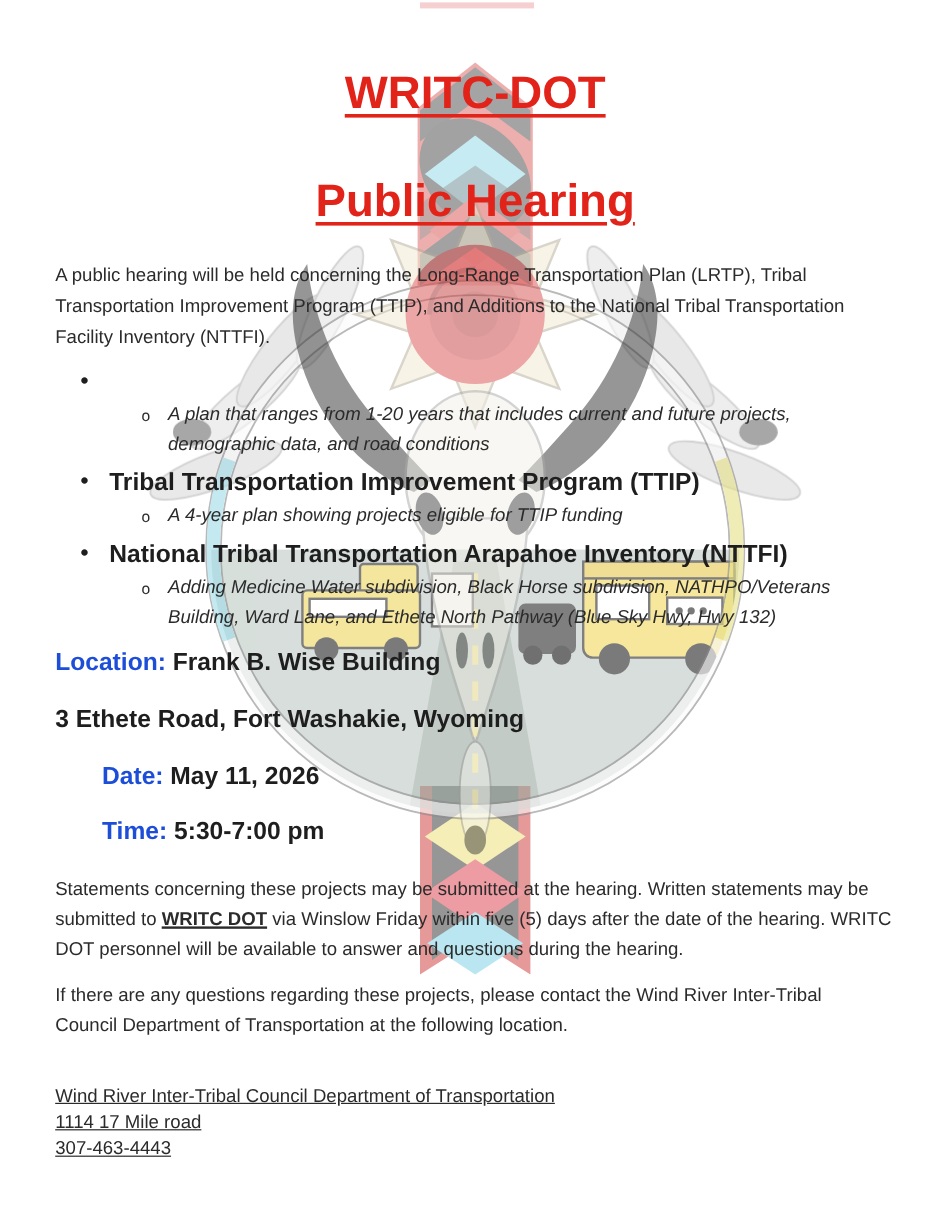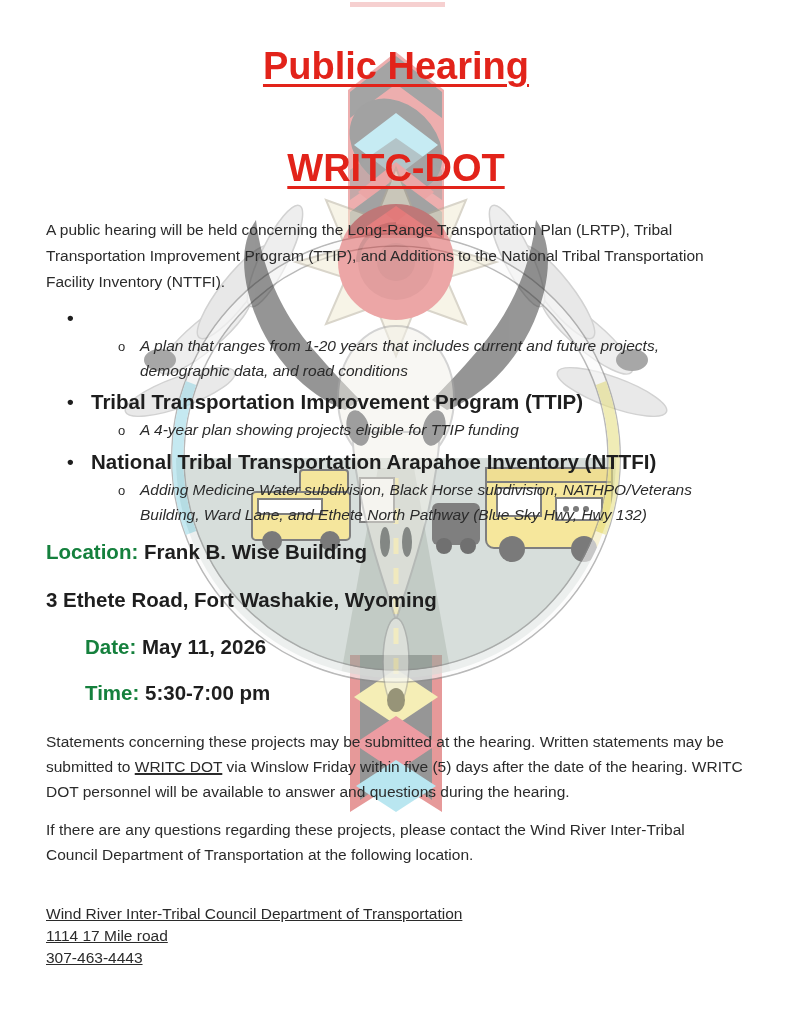--- a/index.html
+++ b/index.html
@@ -36,24 +36,24 @@
   .b-head .marker{width:24px;margin-left:21px;flex:none;font-size:19px;}
   .b-sub{display:flex;margin-top:2px;font-size:15.5px;line-height:25px;}
   .b-sub .marker{width:22px;margin-left:72px;flex:none;font-size:13px;padding-top:1px;}
   .b-sub .s-text{max-width:606px;font-style:italic;}
 
   .detail-row{font-size:20.5px;line-height:25.5px;font-weight:bold;color:#1e1e1e;}
   .row-location{margin-top:12px;}
   .row-address{margin-top:22px;}
   .row-date{margin-top:22px;margin-left:39px;}
   .row-time{margin-top:20px;margin-left:39px;}
-  .red-label{color:#15803d;}
+  .red-label{color:#1d4ed8;}
 
   .statements{margin-top:24px;line-height:25px;}
-  .hl{font-weight:normal;text-decoration:underline;text-decoration-thickness:2px;}
+  .hl{font-weight:bold;text-decoration:underline;text-decoration-thickness:2px;}
   .questions{margin-top:13px;line-height:25px;max-width:660px;}
 
   .contact{margin-top:36px;font-size:15.5px;line-height:22px;text-decoration:underline;}
 </style>
 </head>
 <body>
 
 <div class="page">
 
   <svg class="watermark" width="791" height="1024" viewBox="0 0 791 1024" aria-hidden="true">
@@ -155,22 +155,22 @@
       <ellipse cx="434" cy="428" rx="11" ry="18" fill="#3f3f3f" transform="rotate(15 434 428)"></ellipse>
       <ellipse cx="385" cy="542" rx="5" ry="15" fill="#444444"></ellipse>
       <ellipse cx="407" cy="542" rx="5" ry="15" fill="#444444"></ellipse>
       <ellipse cx="396" cy="662" rx="13" ry="44" fill="#f4f4ee" stroke="#9a9a9a" stroke-width="1.5"></ellipse>
       <ellipse cx="396" cy="700" rx="9" ry="12" fill="#3a3a3a"></ellipse>
     </g>
   </svg>
 
   <div class="content">
 
+    <h1 class="title title-1">WRITC-DOT</h1>
     <h1 class="title title-2">Public Hearing</h1>
-    <h1 class="title title-1">WRITC-DOT</h1>
 
     <p class="body-text intro">A public hearing will be held concerning the Long-Range Transportation Plan (LRTP), Tribal Transportation Improvement Program (TTIP), and Additions to the National Tribal Transportation Facility Inventory (NTTFI).</p>
 
     <div class="bullet-list">
 
       <div class="b-item">
         <div class="b-head">
           <span class="marker">•</span>
         </div>
         <div class="b-sub">

